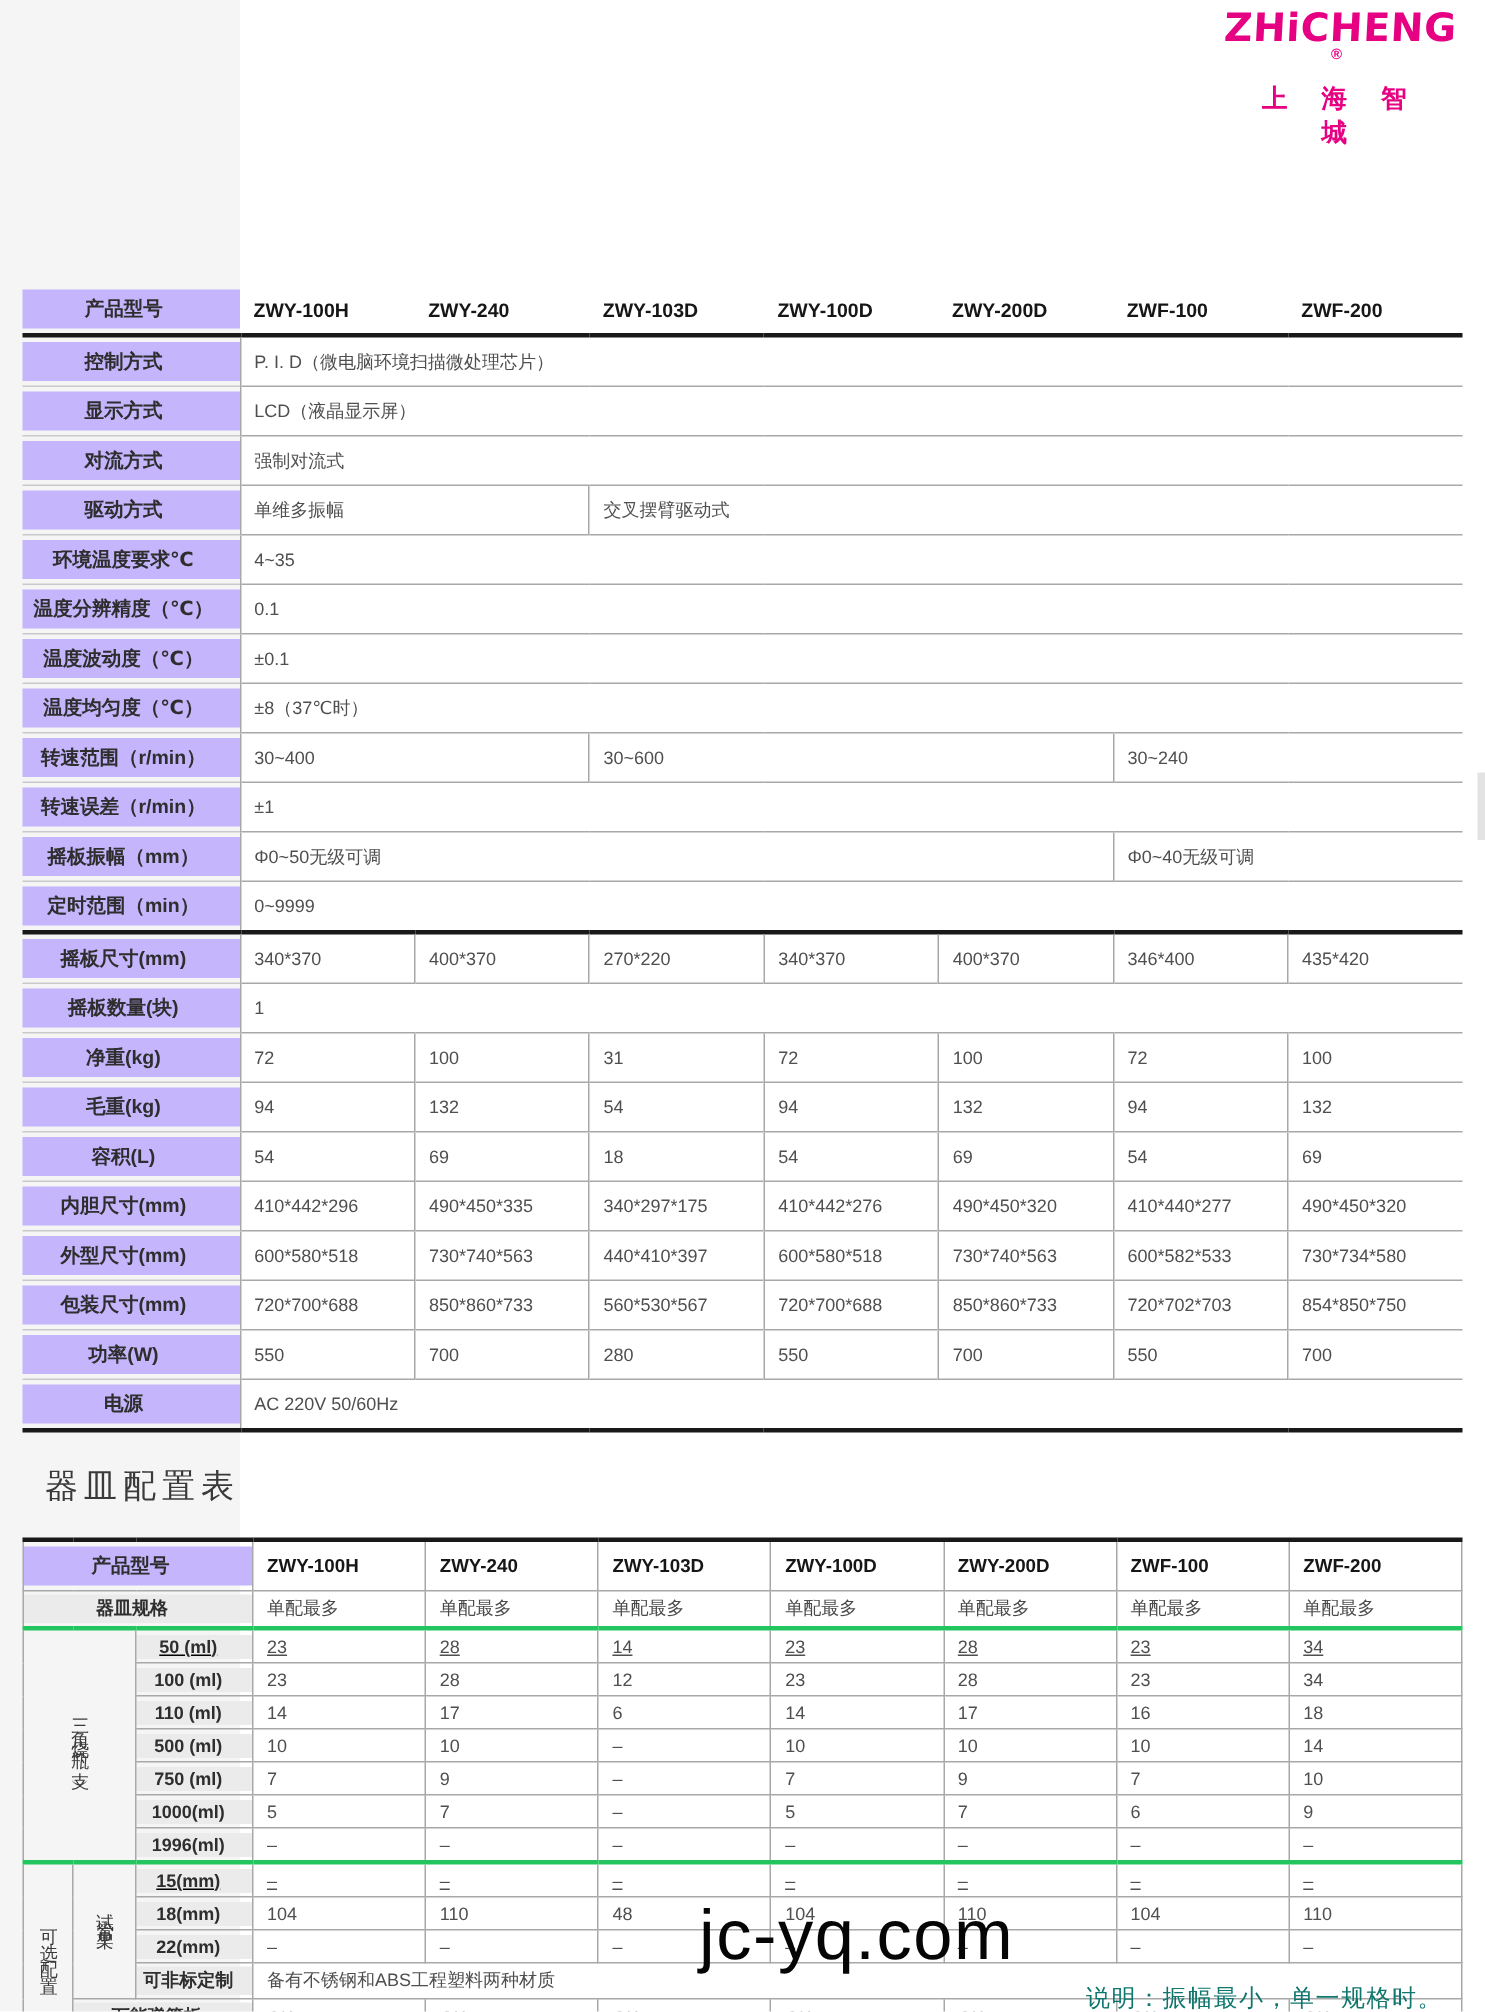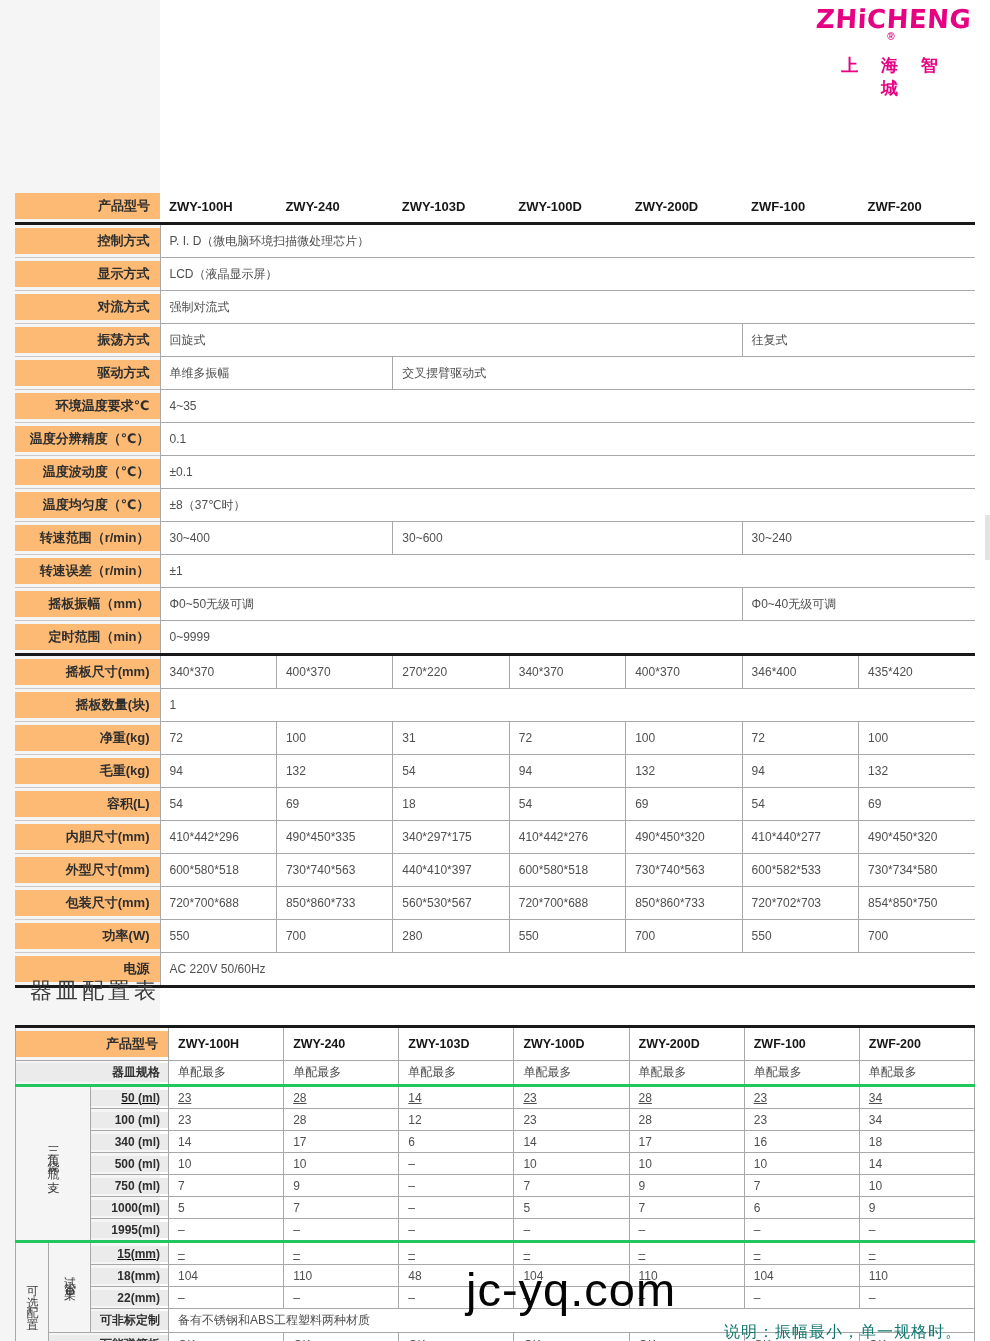--- a/index.html
+++ b/index.html
@@ -13,24 +13,24 @@
   
   .logo{position:absolute;top:6px;right:24px;width:150px;text-align:center;color:#e60082;}
   .logo .brand{font-family:"DejaVu Sans",sans-serif;font-size:26px;font-weight:900;
     letter-spacing:0.5px;transform:skewX(-3deg);display:inline-block;line-height:1.05;}
   .logo .reg{font-size:10px;vertical-align:top;font-weight:700;position:relative;top:-2px;}
   .logo .cn{font-size:17px;font-weight:700;letter-spacing:9px;margin-top:3px;margin-left:6px;}
 
   
   table{border-collapse:collapse;table-layout:fixed;}
   th,td{vertical-align:middle;}
-  .lbl{display:block;background:#fdba74;margin:3px 0;padding:4px 10px 4px 0;
-    text-align:right;font-weight:700;font-size:13px;color:#2e2e2e;white-space:nowrap;}
+  .lbl{display:block;background:#c4b5fd;margin:3px 0;padding:4px 10px 4px 0;
+    font-weight:700;font-size:13px;color:#2e2e2e;white-space:nowrap;}
   .lbl2{display:block;background:#ebebeb;margin:2px 0;padding:1px 8px 1px 0;
-    text-align:right;font-weight:700;font-size:12px;color:#2e2e2e;white-space:nowrap;}
+    text-align:center;font-weight:700;font-size:12px;color:#2e2e2e;white-space:nowrap;}
 
   
   .t1{position:absolute;left:15px;top:190px;width:960px;}
   .t1 th{padding:0;}
   .t1 td{height:27px;font-size:12px;color:#4f4f4f;padding:0 2px 0 9px;
     border-left:1px solid #a8a8a8;border-top:1px solid #a8a8a8;background:#fff;white-space:nowrap;overflow:hidden;}
   .t1 th{border-top:1px solid #c9c9c9;}
   .t1 tr.hdr th,.t1 tr.hdr td{border-top:none;border-left:none;background:transparent;}
   .t1 tr.hdr td{font-size:13px;font-weight:700;color:#161616;height:28px;}
   .t1 tr.sec th,.t1 tr.sec td{border-top:3px solid #191919;}
@@ -111,27 +111,20 @@
         <td colspan="7">LCD（液晶显示屏）</td>
       </tr>
   <tr>
         <th>
           <span class="lbl">对流方式</span>
         </th>
         <td colspan="7">强制对流式</td>
       </tr>
   <tr>
         <th>
-          <span class="lbl">振荡方式</span>
-        </th>
-        <td colspan="5">回旋式</td>
-        <td colspan="2">往复式</td>
-      </tr>
-  <tr>
-        <th>
           <span class="lbl">驱动方式</span>
         </th>
         <td colspan="2">单维多振幅</td>
         <td colspan="5">交叉摆臂驱动式</td>
       </tr>
   <tr>
         <th>
           <span class="lbl">环境温度要求℃</span>
         </th>
         <td colspan="7">4~35</td>
@@ -352,21 +345,21 @@
         <td>23</td>
         <td>28</td>
         <td>12</td>
         <td>23</td>
         <td>28</td>
         <td>23</td>
         <td>34</td>
       </tr>
   <tr>
         <th>
-          <span class="lbl2">340 (ml)</span>
+          <span class="lbl2">110 (ml)</span>
         </th>
         <td>14</td>
         <td>17</td>
         <td>6</td>
         <td>14</td>
         <td>17</td>
         <td>16</td>
         <td>18</td>
       </tr>
   <tr>
@@ -400,21 +393,21 @@
         <td>5</td>
         <td>7</td>
         <td>–</td>
         <td>5</td>
         <td>7</td>
         <td>6</td>
         <td>9</td>
       </tr>
   <tr>
         <th>
-          <span class="lbl2">1995(ml)</span>
+          <span class="lbl2">1996(ml)</span>
         </th>
         <td>–</td>
         <td>–</td>
         <td>–</td>
         <td>–</td>
         <td>–</td>
         <td>–</td>
         <td>–</td>
       </tr>
   <tr class="sec2">

